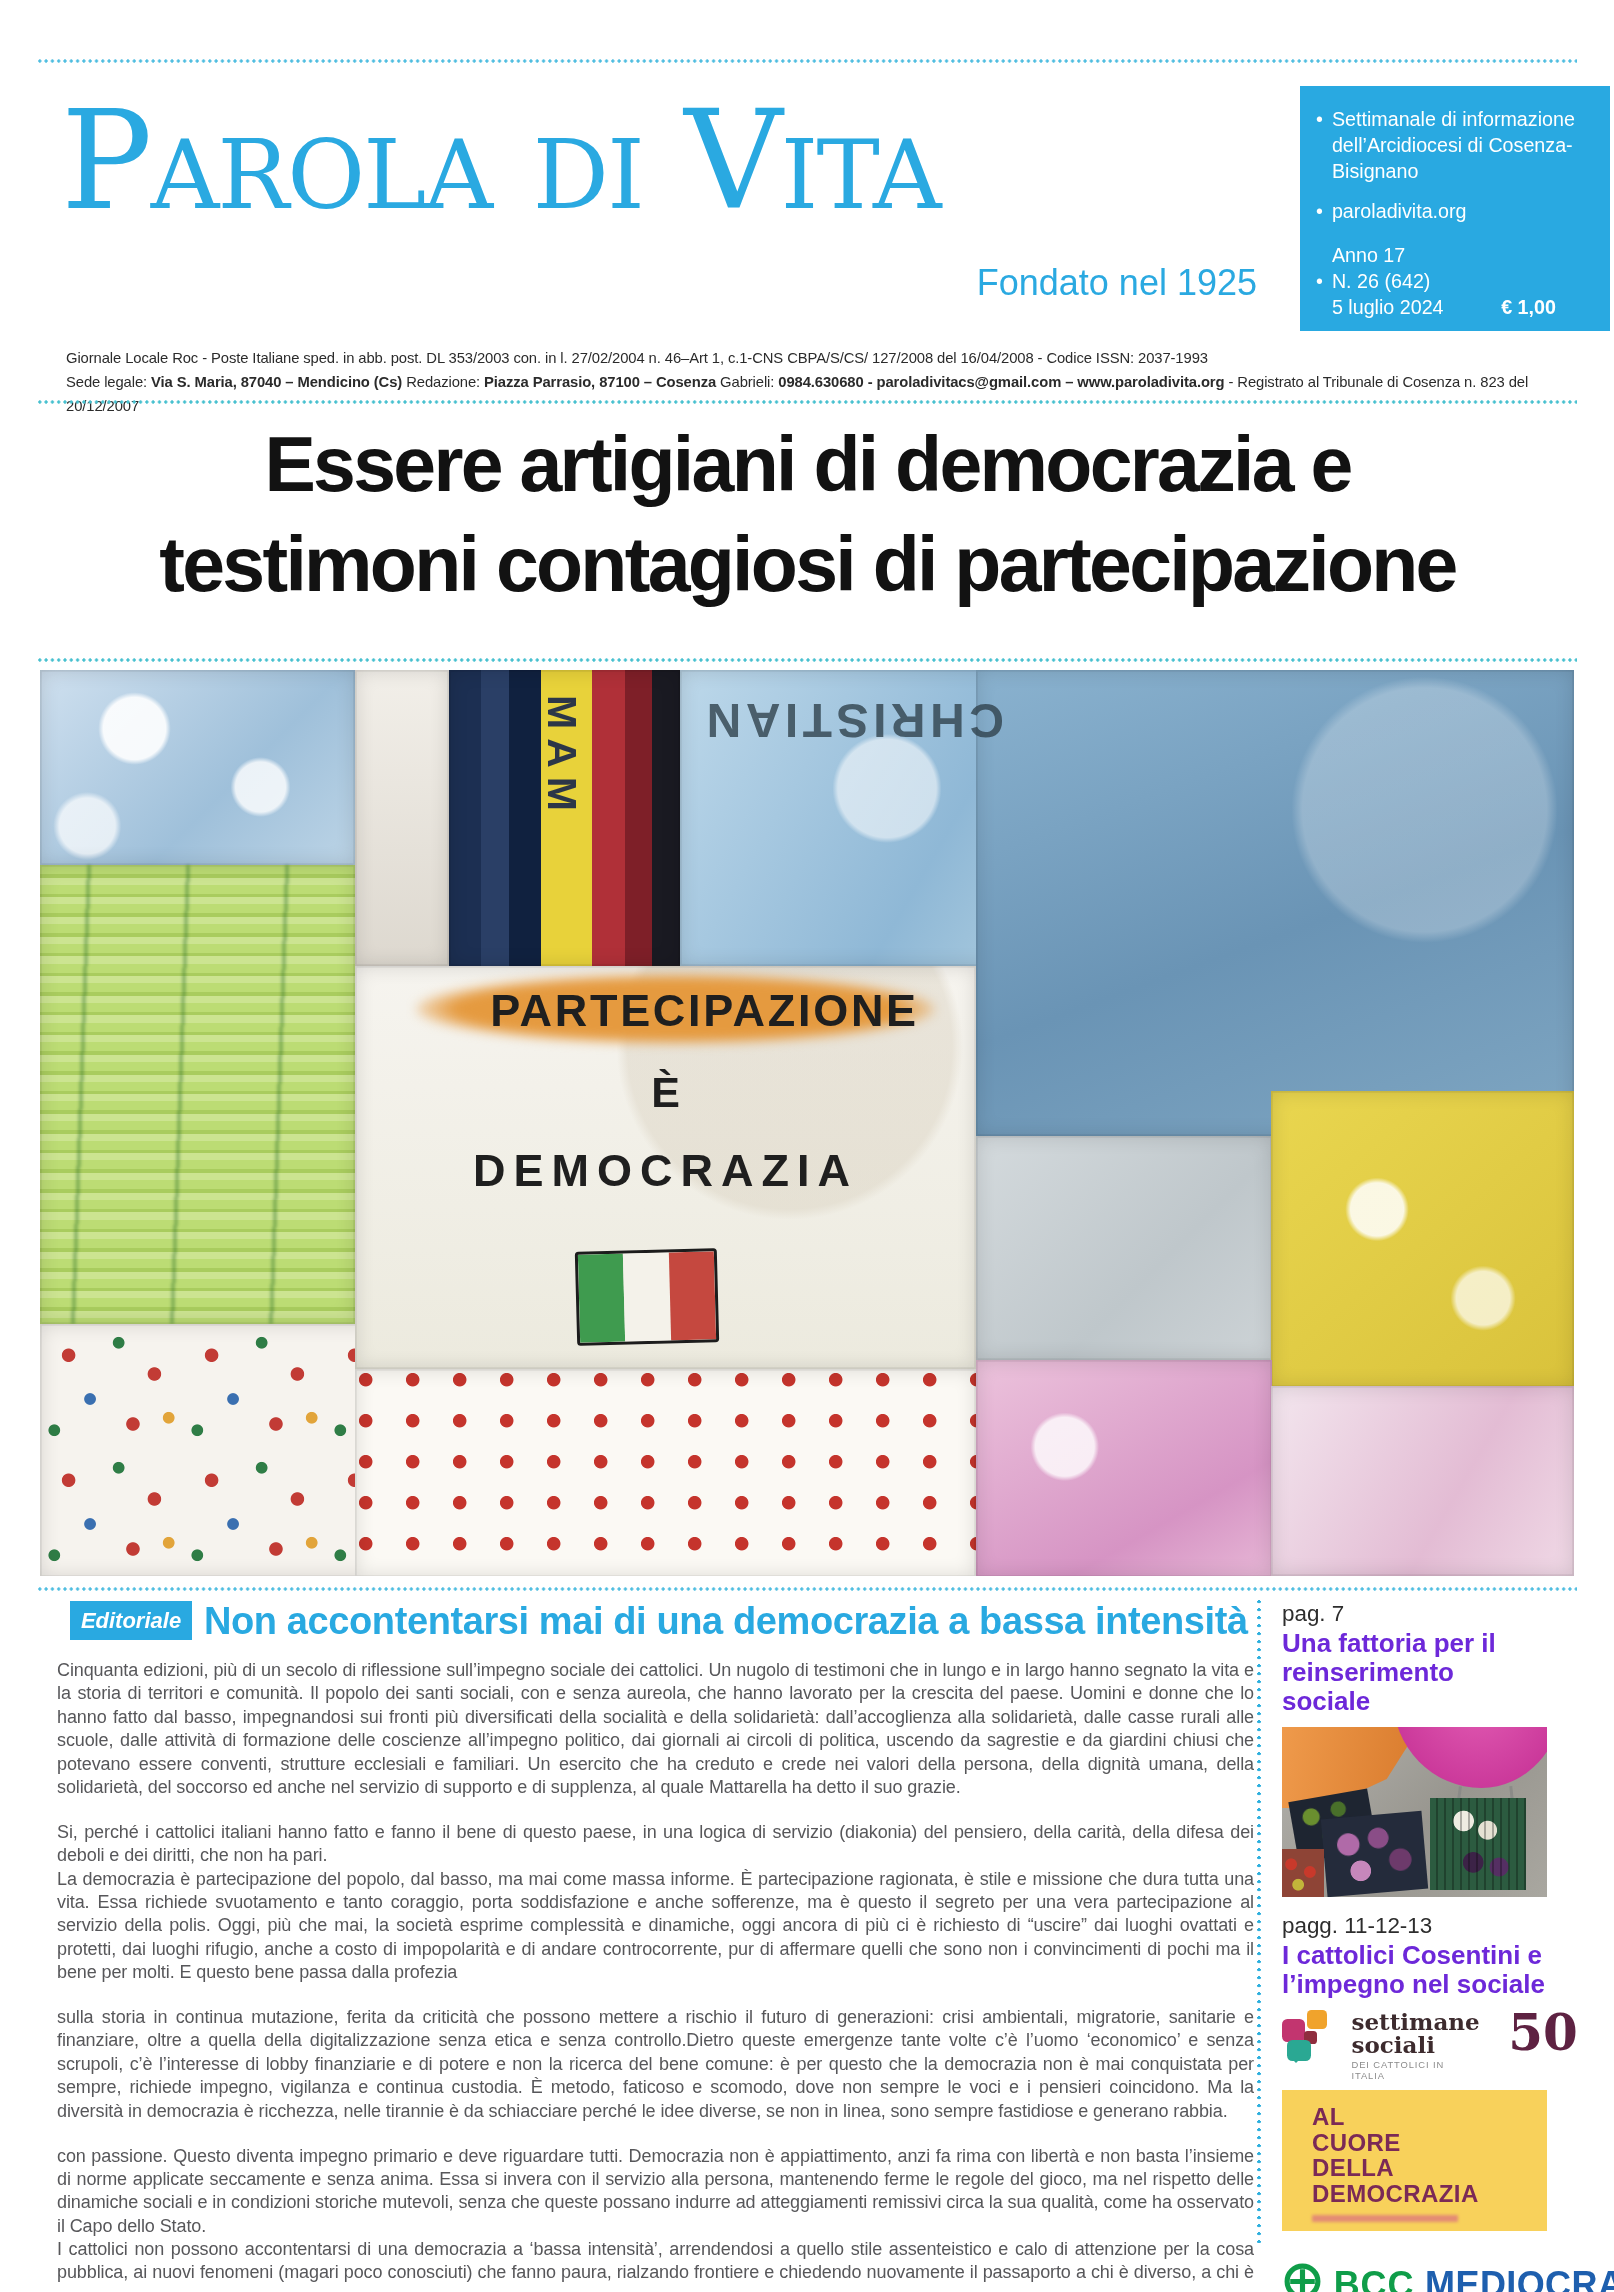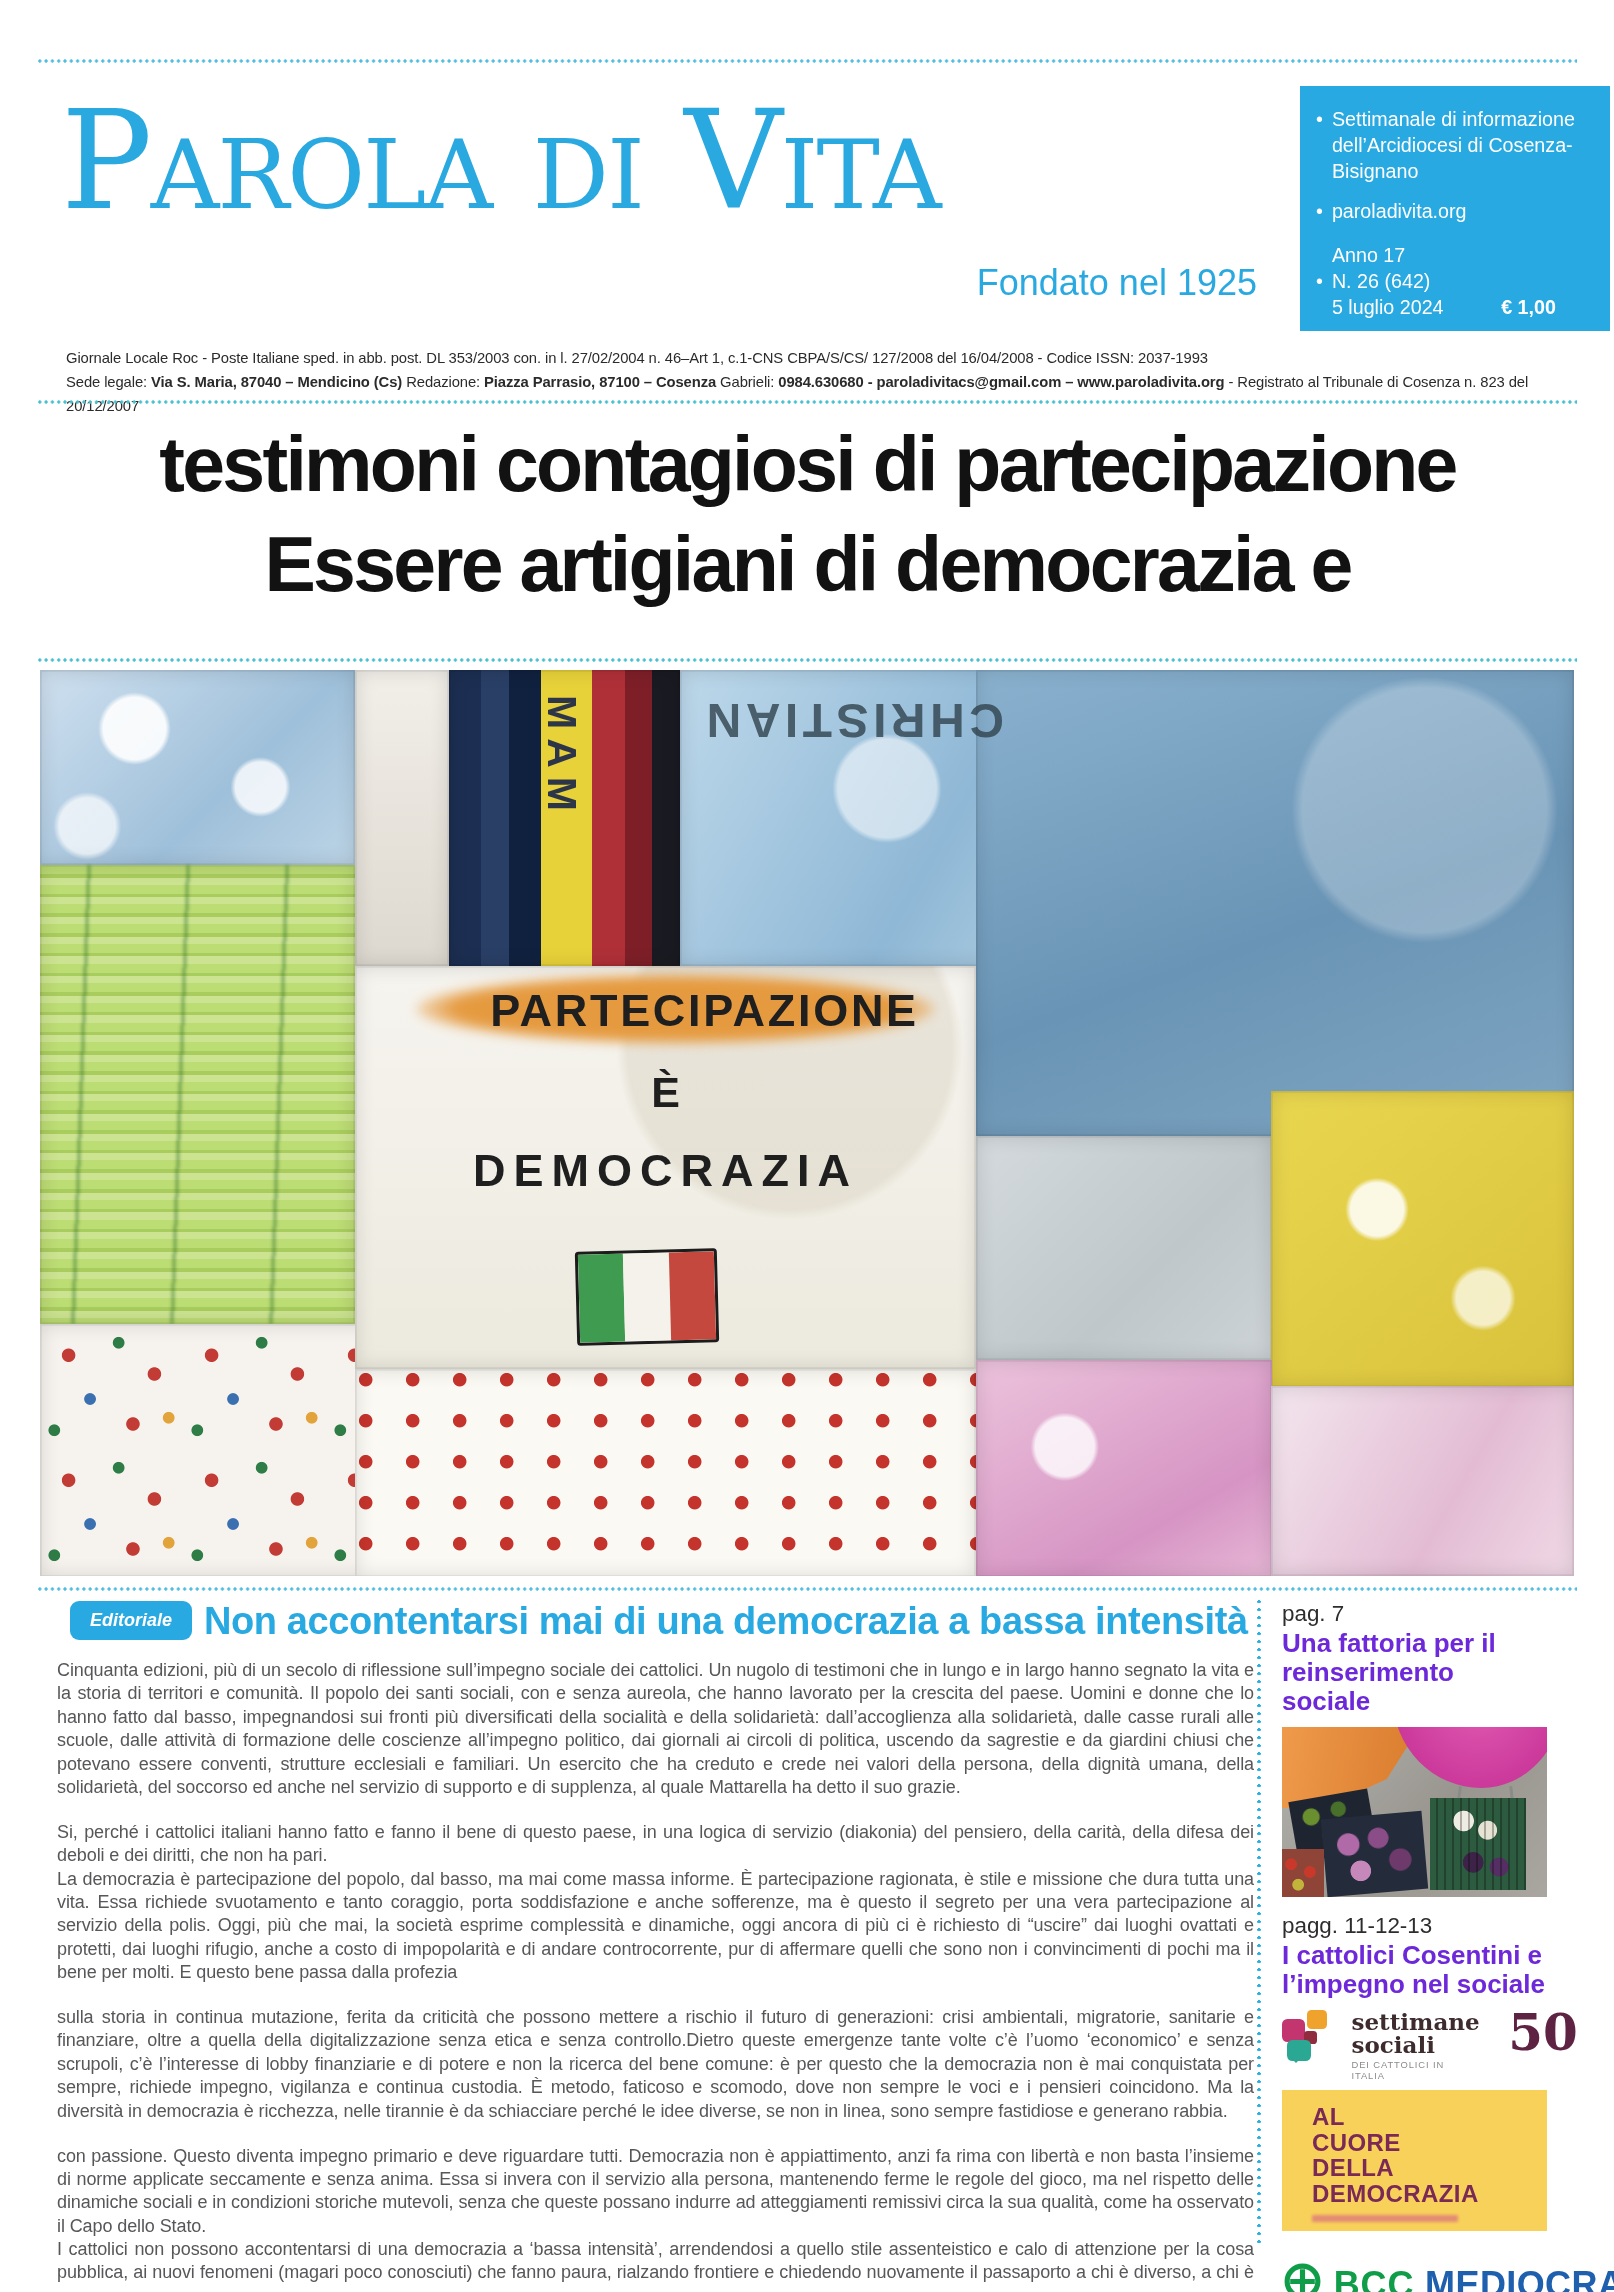--- a/index.html
+++ b/index.html
@@ -92,21 +92,21 @@
   .q-part{left:315px;top:315px;width:621px;text-align:center;font-size:45px;letter-spacing:2.7px;padding-left:39px;}
   .q-e{left:315px;top:398px;width:621px;text-align:center;font-size:43px;}
   .q-dem{left:315px;top:475px;width:621px;text-align:center;font-size:45px;letter-spacing:8px;}
   .q-flag{position:absolute;left:536px;top:580px;width:136px;height:88px;border:3.6px solid #1c1c1c;border-radius:3.6px;
           display:flex;transform:rotate(-1.5deg);overflow:hidden;}
   .q-flag div{flex:1;}
   .fl-g{background:#3f9b4f;} .fl-w{background:#f4f2ea;} .fl-r{background:#c5483f;}
 
   
   .ed-kicker{position:absolute;left:70px;top:1601px;width:122px;height:39px;background:#29a9e1;color:#fff;
-             display:flex;align-items:center;justify-content:center;font-style:italic;font-weight:700;font-size:18px;border-radius:9px;}
+             display:flex;align-items:center;justify-content:center;font-style:italic;font-weight:700;font-size:22px;}
   .ed-title{position:absolute;left:204px;top:1600px;width:1048px;font-size:38px;font-weight:700;color:#29a9e1;letter-spacing:-0.4px;}
   .cols{position:absolute;left:57px;top:1659px;width:1197px;height:627px;display:flex;gap:21.5px;overflow:hidden;flex-direction:column;}
   .col{flex:1;font-size:18px;line-height:1.3;color:#57575a;text-align:justify;letter-spacing:-0.1px;}
   .col p{margin:0;}
   .sigline{display:flex;justify-content:space-between;align-items:baseline;}
   .sig{font-weight:700;font-style:italic;color:#222;white-space:nowrap;}
 
   
   .sidebar{position:absolute;left:1282px;top:1601px;width:265px;}
   .sb-page{font-size:22.4px;color:#2d2d2d;margin-bottom:1.8px;}
@@ -193,22 +193,22 @@
   </div>
 
   <div class="fineprint">
     <div>Giornale Locale Roc - Poste Italiane sped. in abb. post. DL 353/2003 con. in l. 27/02/2004 n. 46–Art 1, c.1-CNS CBPA/S/CS/ 127/2008 del 16/04/2008 - Codice ISSN: 2037-1993</div>
     <div><span>Sede legale: </span><b>Via S. Maria, 87040 – Mendicino (Cs) </b><span>Redazione: </span><b>Piazza Parrasio, 87100 – Cosenza </b><span>Gabrieli: </span><b>0984.630680 - paroladivitacs@gmail.com – www.paroladivita.org </b><span>- Registrato al Tribunale di Cosenza n. 823 del 20/12/2007</span></div>
   </div>
 
   <div class="hrule" style="left:38px;top:400px;width:1539px;background-image:radial-gradient(circle at 1.8px 1.8px,#46c0cf 1.3px,transparent 1.7px);"></div>
 
   <div class="headline">
+    <div>Essere artigiani di democrazia e</div>
     <div>testimoni contagiosi di partecipazione</div>
-    <div>Essere artigiani di democrazia e</div>
   </div>
 
   <div class="hrule" style="left:38px;top:658px;width:1539px;background-image:radial-gradient(circle at 1.8px 1.8px,#46c0cf 1.3px,transparent 1.7px);"></div>
 
   <div class="photo">
     <div class="patch p-blue-tl"></div>
     <div class="patch p-green"></div>
     <div class="patch p-xmas"></div>
     <div class="patch p-white-strip"></div>
     <div class="patch p-stripes"></div>

